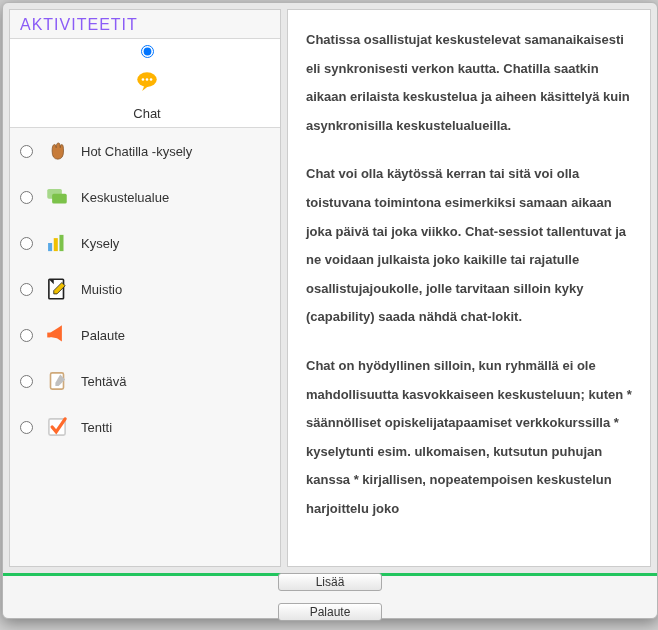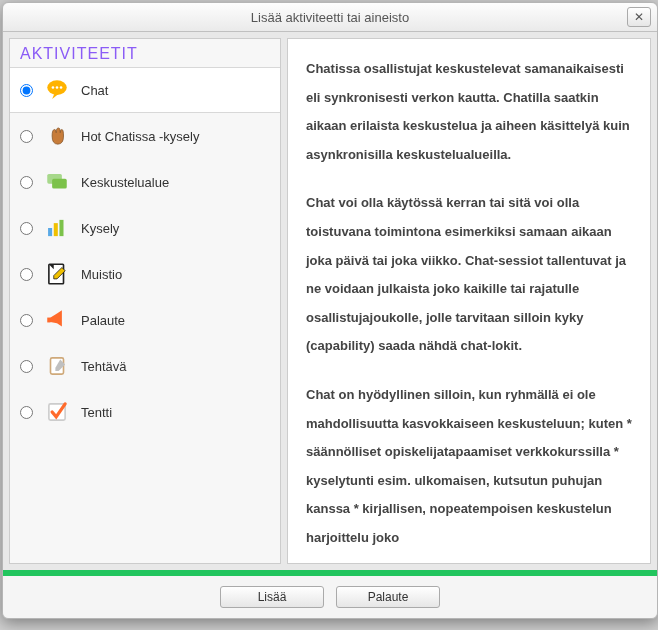--- a/index.html
+++ b/index.html
@@ -88,20 +88,21 @@
     gap: 10px;
     cursor: pointer;
     min-height: 32px;
     border-top: 1px solid transparent;
     border-bottom: 1px solid transparent;
   }
   .activity-item.selected {
     background: #fff;
     border-top: 1px solid #d8d8d8;
     border-bottom: 1px solid #d8d8d8;
+    flex-direction: column;
   }
   .activity-item input[type=radio] {
     margin: 0;
   }
   .act-icon {
     width: 28px;
     height: 28px;
     display: flex;
     align-items: center;
     justify-content: center;
@@ -119,52 +120,47 @@
     line-height: 2.2;
     color: #444;
     font-size: 13px;
     font-weight: bold;
   }
   .right-pane p {
     margin: 0 0 20px 0;
   }
   .footer {
     height: 42px;
-    border-top: 6px solid #22c55e;
+    border-top: 3px solid #22c55e;
     display: flex;
     align-items: center;
     justify-content: center;
     gap: 12px;
     background: #f5f5f5;
     border-radius: 0 0 6px 6px;
+    flex-direction: column;
   }
   .btn {
     min-width: 104px;
     height: 22px;
     background: linear-gradient(#ffffff,#e6e6e6);
     border: 1px solid #aaa;
     border-radius: 3px;
     font-size: 12px;
     color: #333;
     cursor: pointer;
   }
   ::-webkit-scrollbar { width: 14px; }
   ::-webkit-scrollbar-track { background: #ececec; }
   ::-webkit-scrollbar-thumb { background: #c6c6c6; border: 1px solid #aaa; border-radius: 2px; }
 </style>
 </head>
 <body>
 
 <div class="dialog">
-  <div class="titlebar">
-    <span class="title">Lisää aktiviteetti tai aineisto</span>
-    <div class="close-btn">
-      <span>✕</span>
-    </div>
-  </div>
 
   <div class="body">
 
     <div class="left-pane">
       <div class="section-header">AKTIVITEETIT</div>
       <ul class="activity-list" id="activity-list">
           <li class="activity-item selected">
             <input type="radio" name="activity" checked="" style="">
             <span class="act-icon">
               <svg width="26" height="26" viewBox="0 0 32 32">
@@ -177,21 +173,21 @@
             </span>
             <span class="act-label">Chat</span>
           </li>
           <li class="activity-item">
             <input type="radio" name="activity" style="">
             <span class="act-icon">
               <svg width="26" height="26" viewBox="0 0 32 32">
                 <path d="M10 16 Q10 8 13 8 Q15 8 15 12 Q15 6 18 6 Q20 6 20 12 Q20 8 22 8 Q24 8 24 16 Q24 26 17 26 Q10 26 10 16 Z" fill="#c77c3a" stroke="#8a5a2e" stroke-width="1"></path>
               </svg>
             </span>
-            <span class="act-label">Hot Chatissa -kysely</span>
+            <span class="act-label">Hot Chatilla -kysely</span>
           </li>
           <li class="activity-item">
             <input type="radio" name="activity" style="">
             <span class="act-icon">
               <svg width="26" height="26" viewBox="0 0 32 32">
                 <rect x="4" y="6" width="18" height="12" rx="2" fill="#a7d88b"></rect>
                 <rect x="10" y="12" width="18" height="12" rx="2" fill="#7cc24a"></rect>
               </svg>
             </span>
             <span class="act-label">Keskustelualue</span>

